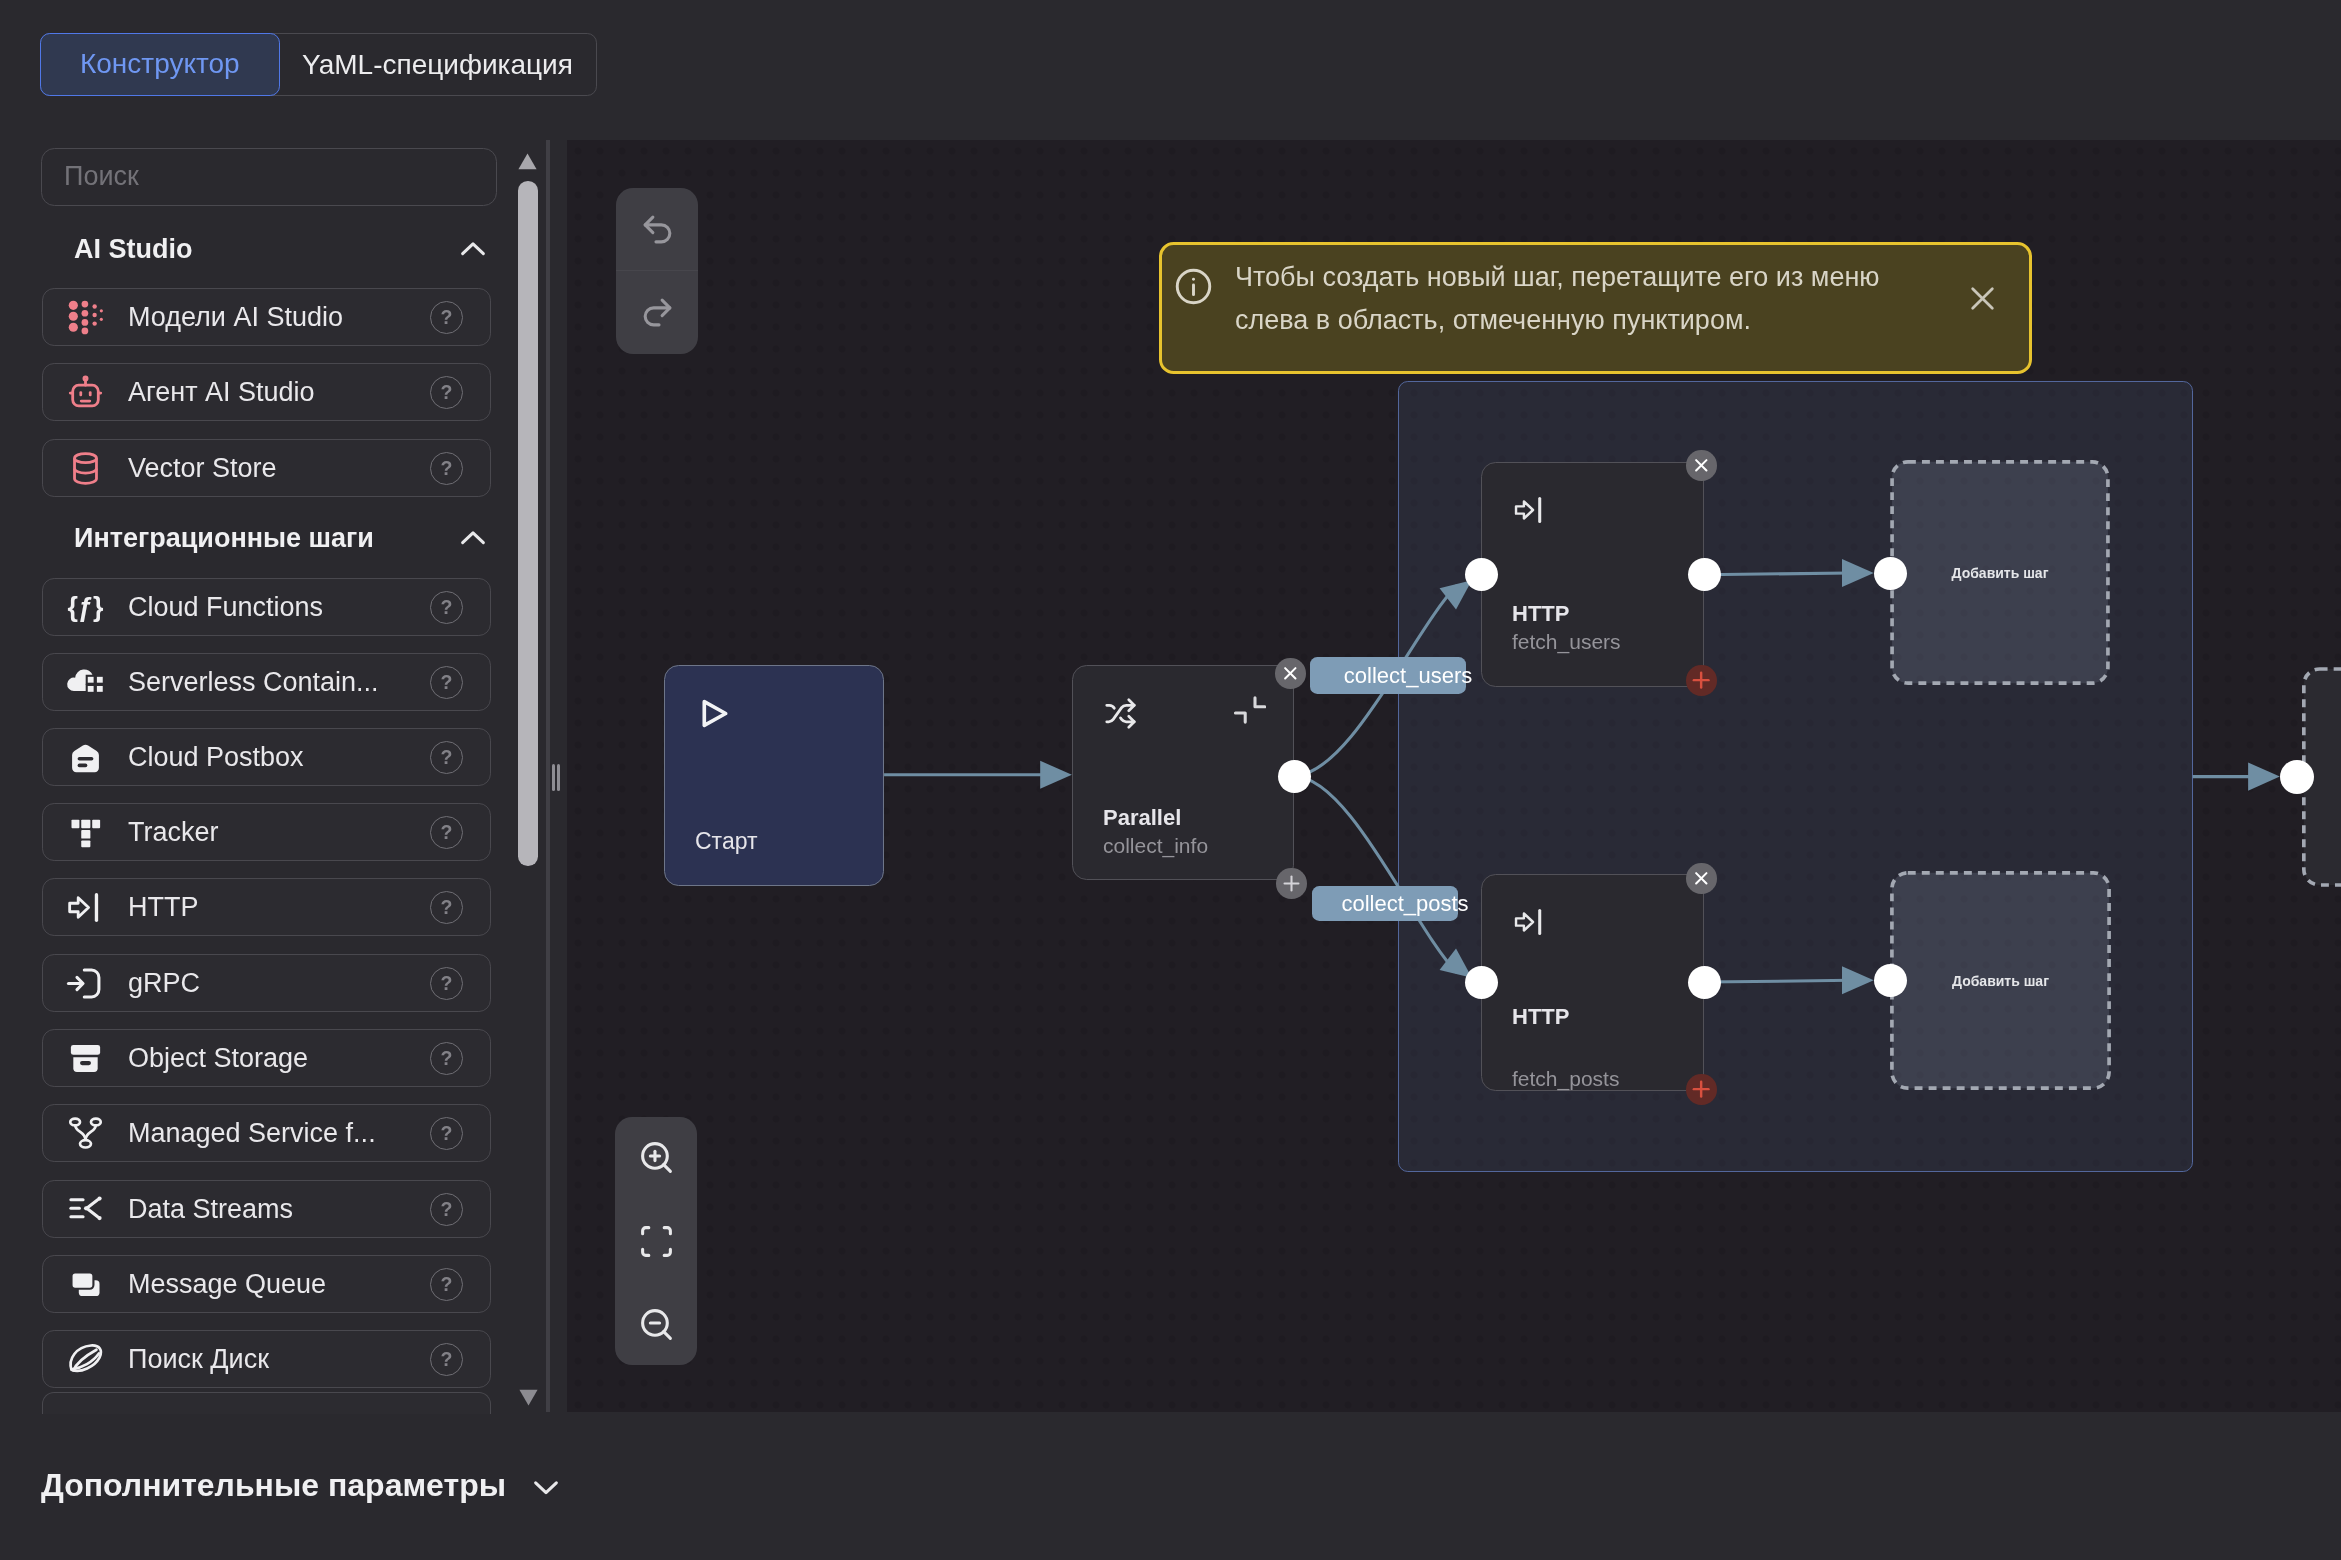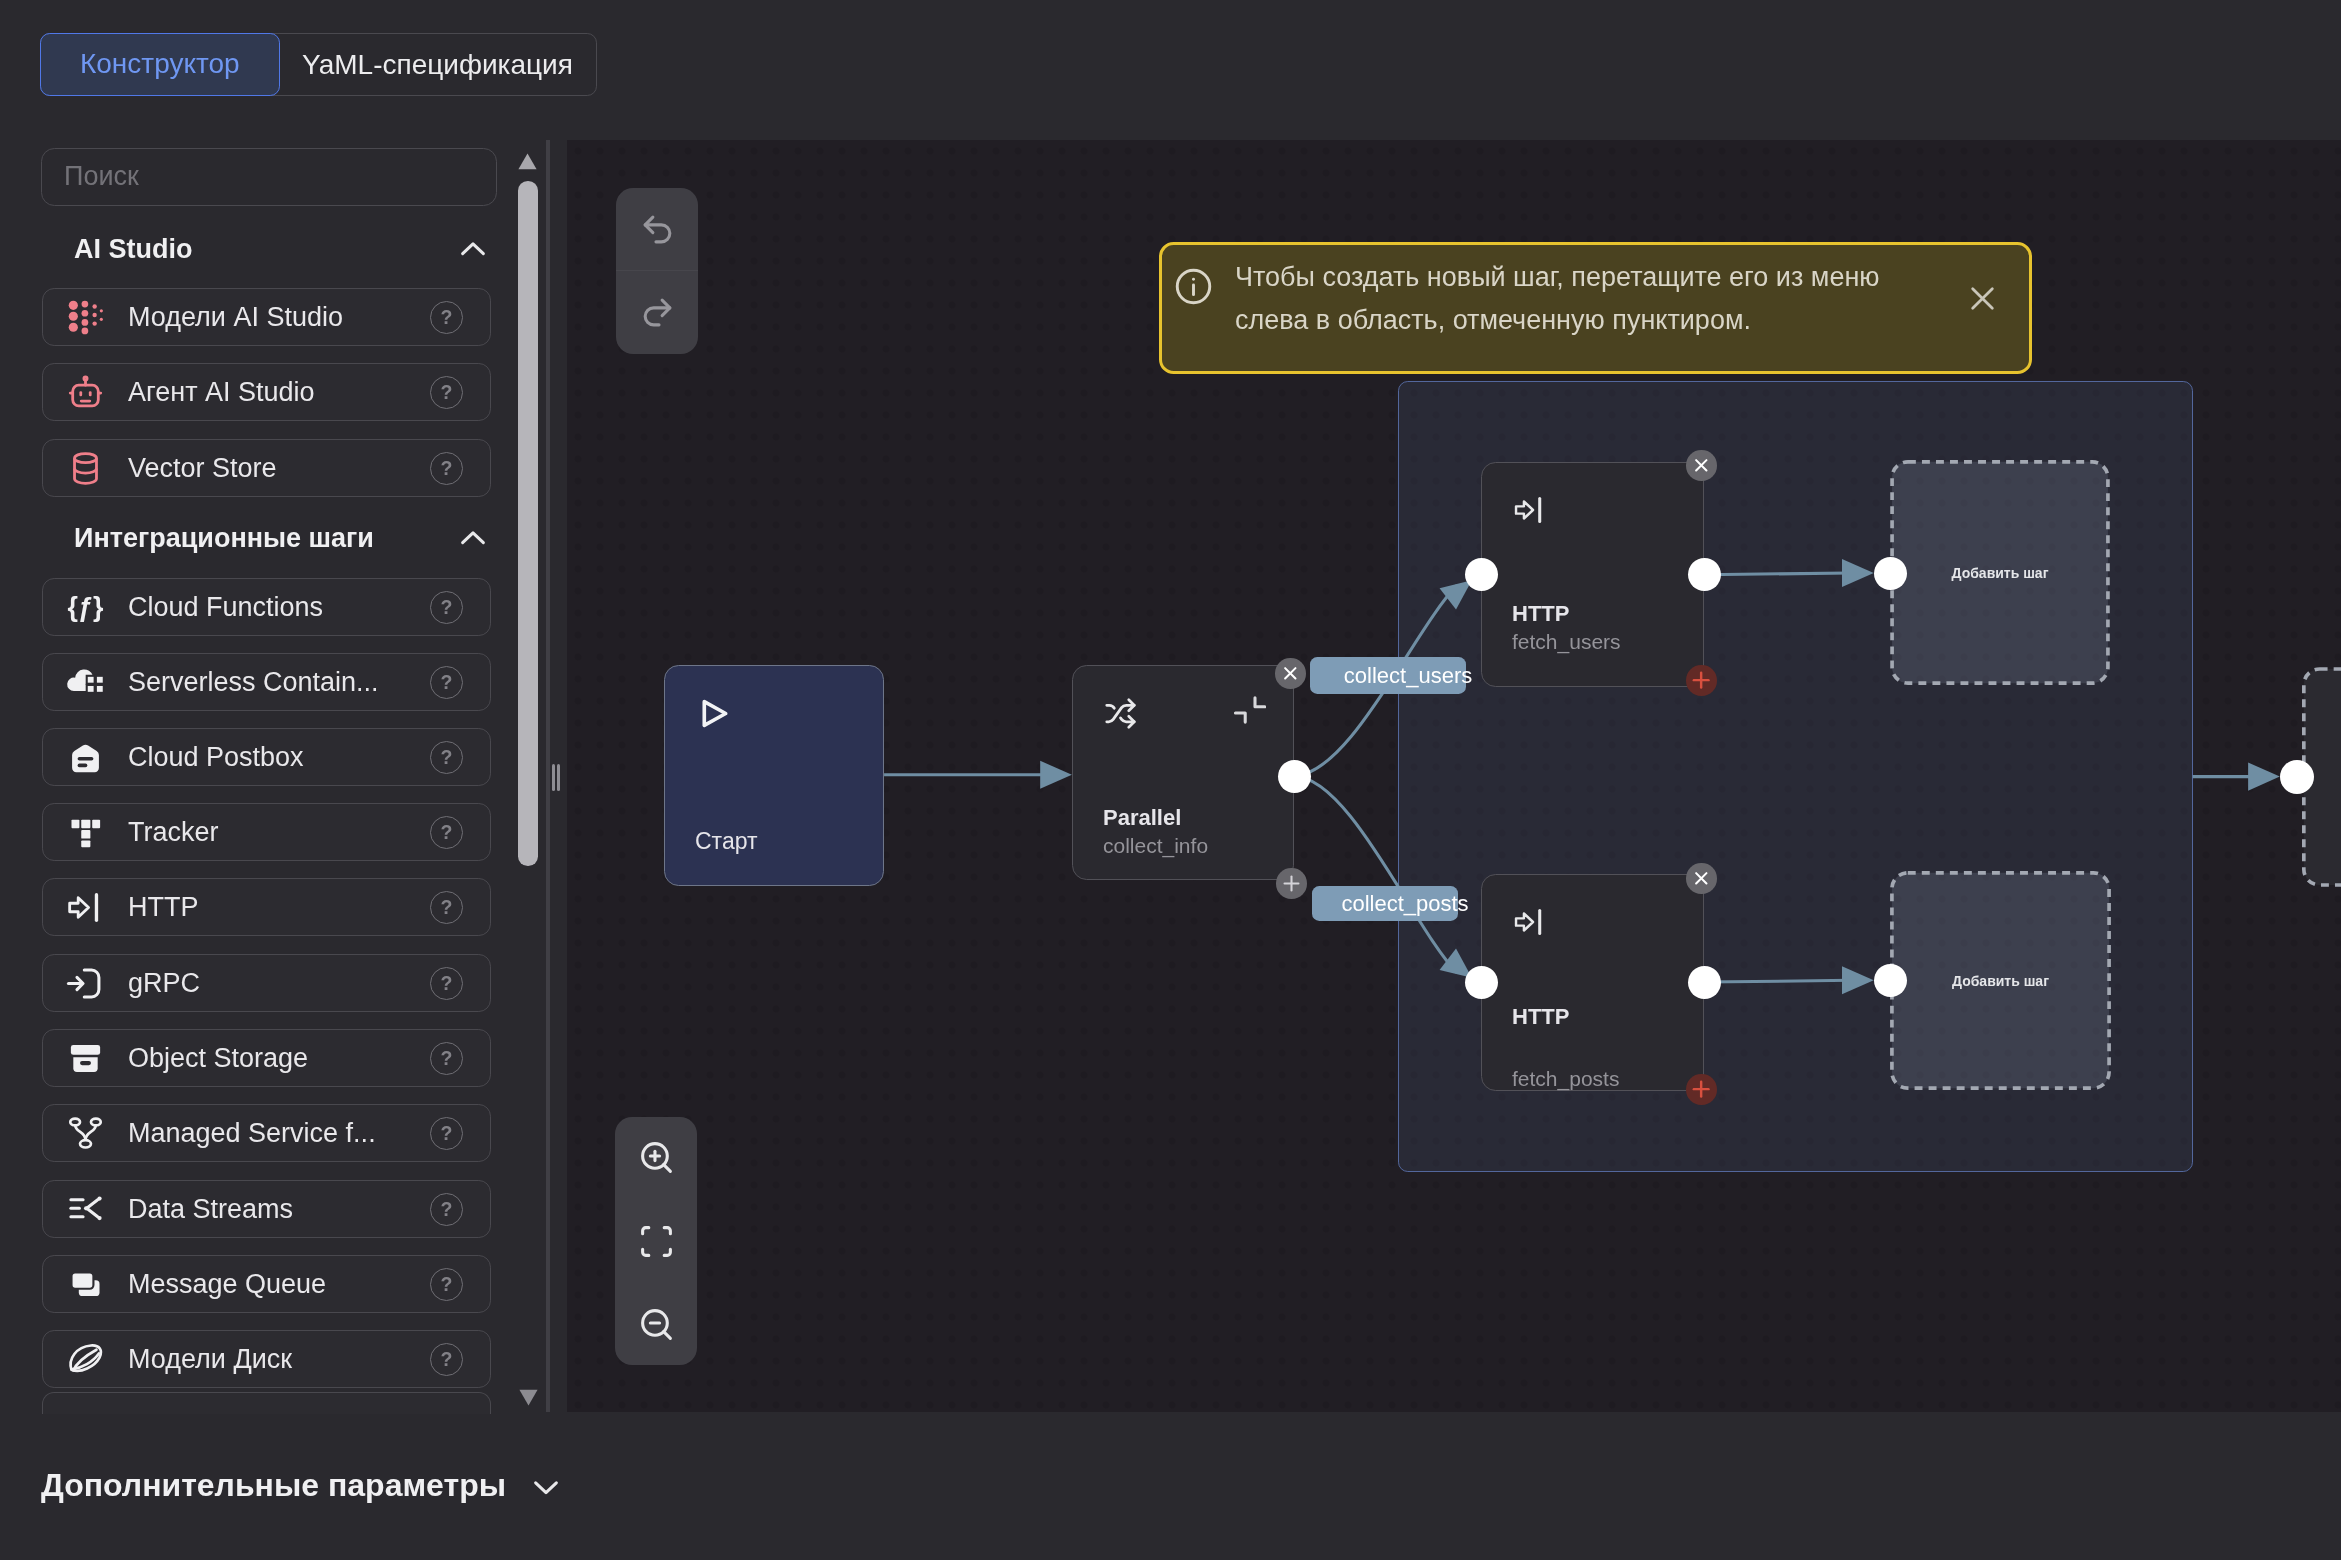--- a/index.html
+++ b/index.html
@@ -244,21 +244,21 @@
           </svg></div>
     <div class="txt">Message Queue</div>
     <div class="qm">?</div>
   </div>
       <div class="abs item" style="top:1330px;">
     <div class="ic"><svg width="39" height="39" viewBox="0 0 64 64" fill="none" stroke="#f0f0f2" stroke-width="4.4" stroke-linecap="round" stroke-linejoin="round">
    <path d="M9 49C3 31 17 11 41 9c14-1 20 8 14 20C47 44 24 55 9 49Z"></path>
    <path d="M10 48C26 46 44 36 54 22"></path>
    <path d="M12 50C18 36 32 26 50 16"></path>
           </svg></div>
-    <div class="txt">Модели Диск</div>
+    <div class="txt">Поиск Диск</div>
     <div class="qm">?</div>
   </div>
       <div class="abs item" style="top:1392px;height:22px;border-bottom:none;border-radius:12.2px 12.2px 0 0;"></div>
     </div>
 
   <svg class="abs" style="left:516px;top:151px;" width="23" height="22" viewBox="0 0 38 36">
     <path d="M19 4 L34 30 H4 Z" fill="#a8a7ac"></path>
   </svg>
   <div class="abs" id="sb-thumb"></div>
   <svg class="abs" style="left:517px;top:1386px;" width="23" height="22" viewBox="0 0 38 36">

